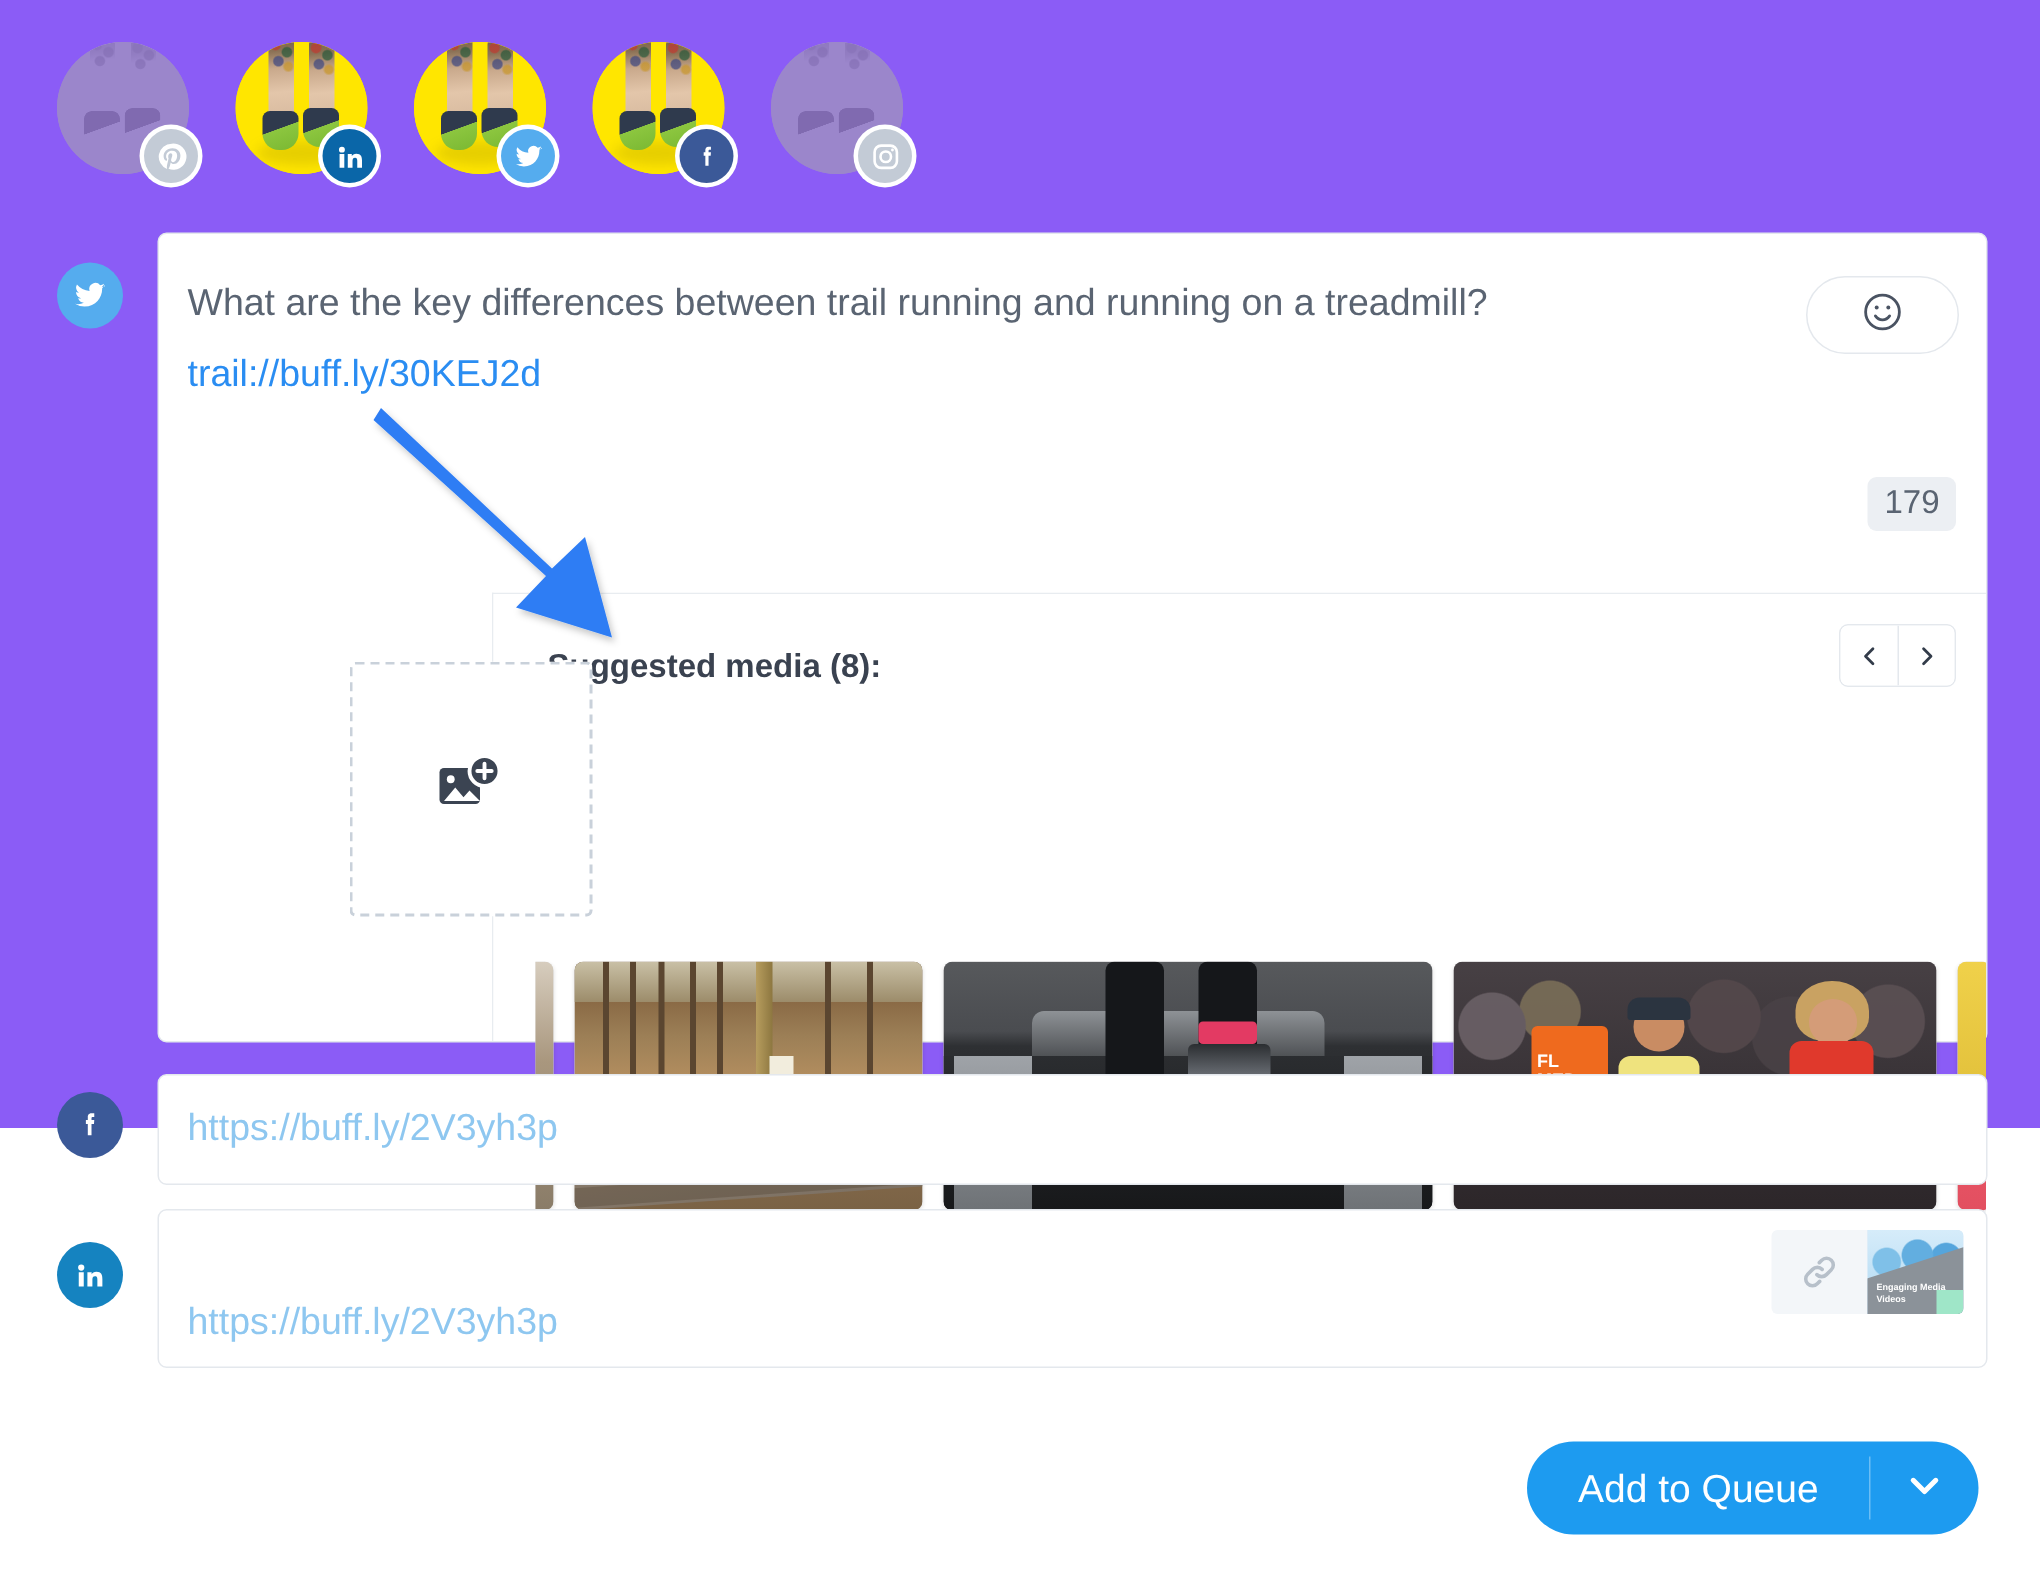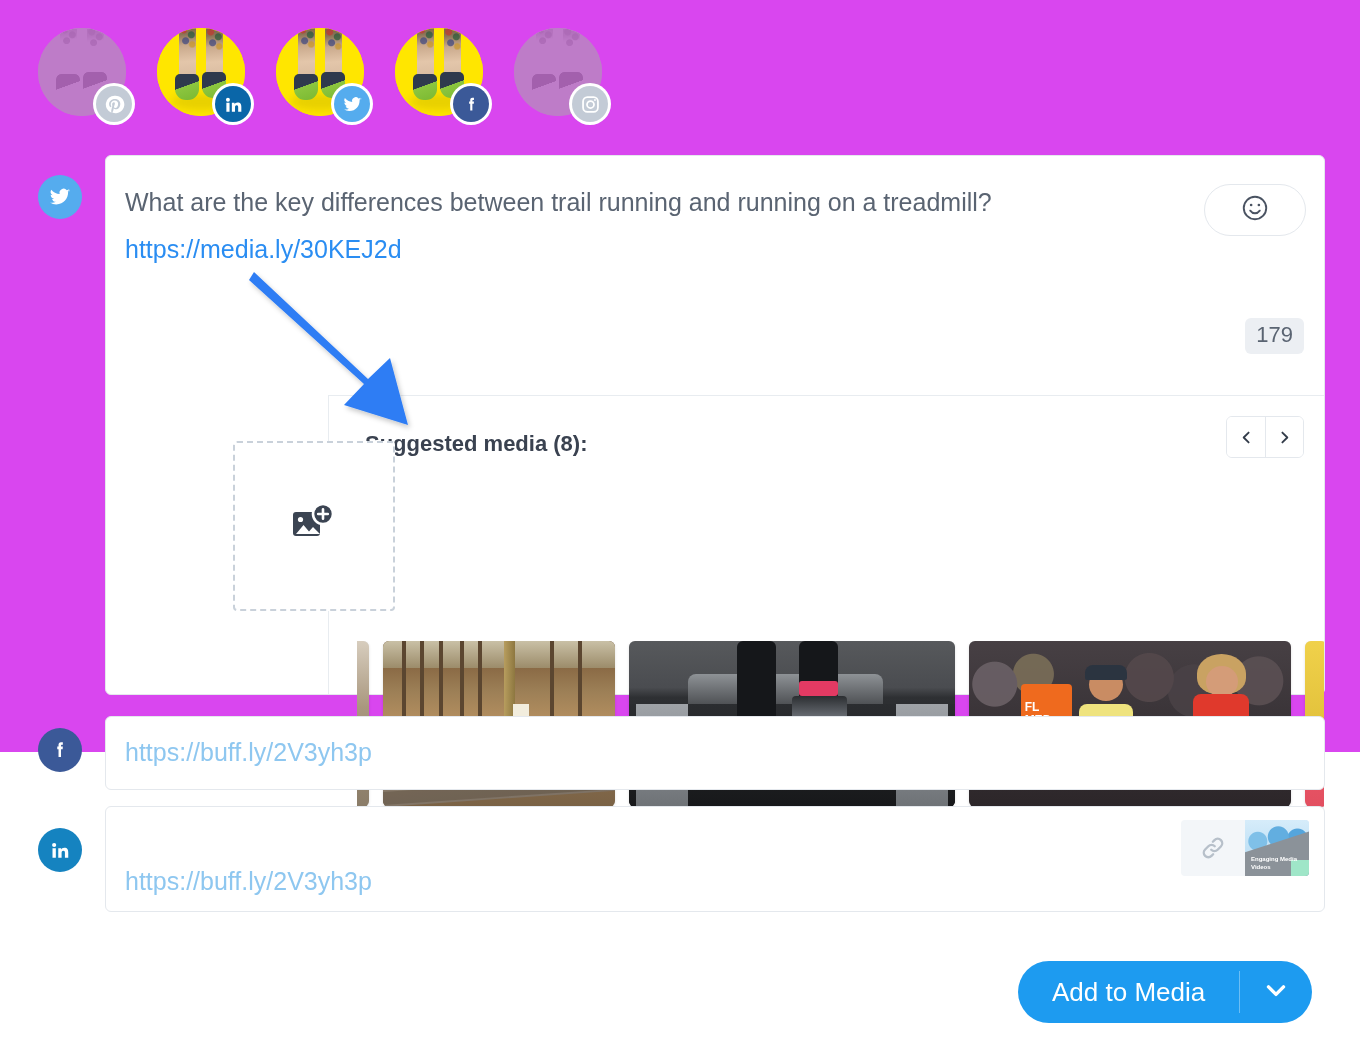--- a/index.html
+++ b/index.html
@@ -3,21 +3,21 @@
 <meta charset="utf-8">
 <style>
   * { box-sizing: border-box; }
   html, body {
     margin: 0; padding: 0;
     width: 1360px; height: 1052px;
     background: #ffffff;
     font-family: "Liberation Sans", sans-serif;
     overflow: hidden;
   }
-  .page { position: relative; width: 1360px; height: 752px; background:#d946ef; }
+  .page { position: relative; width: 1360px; height: 752px; background:#8b5cf6; }
 
   
   .profiles { position:absolute; left:38px; top:28px; display:flex; gap:25px; }
   .profile { position:relative; width:94px; height:94px; }
   .pf-photo {
     position:absolute; left:0; top:0; width:88px; height:88px; border-radius:50%;
     overflow:hidden; background:#ffe600;
   }
   .pf-photo .shoe-bg { position:absolute; inset:0; background:#ffe600; }
   .pf-photo .leg {
@@ -330,21 +330,21 @@
     <svg width="24" height="24" viewBox="0 0 24 24" fill="#ffffff">
         <path d="M22 5.9c-.7.3-1.5.5-2.4.6.9-.5 1.5-1.3 1.8-2.3-.8.5-1.7.8-2.6 1A4.1 4.1 0 0 0 11.7 9c-3.4-.2-6.4-1.8-8.4-4.3a4.1 4.1 0 0 0 1.3 5.5c-.7 0-1.3-.2-1.9-.5 0 2 1.4 3.7 3.3 4.1-.6.2-1.2.2-1.9.1a4.1 4.1 0 0 0 3.8 2.9A8.3 8.3 0 0 1 2 17.5a11.7 11.7 0 0 0 6.3 1.9c7.6 0 11.8-6.3 11.8-11.8v-.5c.8-.6 1.5-1.3 1.9-2.2z"></path>
       </svg>
   </div>
 
   <div class="card" id="twitter-card">
 
     <div class="compose-area">
       <div class="compose-text">
         <span>What are the key differences between trail running and running on a treadmill?</span>
-        <span class="link">https://media.ly/30KEJ2d</span>
+        <span class="link">trail://buff.ly/30KEJ2d</span>
       </div>
 
       <div class="emoji-btn">
         <span>
           <svg width="30" height="30" viewBox="0 0 24 24" fill="none" stroke="#4a5362" stroke-width="1.5">
             <circle cx="12" cy="12" r="9"></circle>
             <circle cx="8.9" cy="9.6" r="1.05" fill="#4a5362" stroke="none"></circle>
             <circle cx="15.1" cy="9.6" r="1.05" fill="#4a5362" stroke="none"></circle>
             <path d="M8.2 14.1c1 1.4 2.3 2.1 3.8 2.1s2.8-.7 3.8-2.1" stroke-linecap="round"></path>
           </svg>
@@ -485,21 +485,21 @@
         <div class="people"></div>
         <div class="diag"></div>
         <div class="mint"></div>
         <div class="mtext">Engaging Media Videos</div>
       </div>
     </div>
   </div>
 
   <div class="queue-wrap">
     <div class="queue-main">
-      <span>Add to Media</span>
+      <span>Add to Queue</span>
     </div>
     <div class="queue-split"></div>
     <div class="queue-caret">
       <span>
         <svg width="30" height="30" viewBox="0 0 24 24" fill="none" stroke="#ffffff" stroke-width="2.7" stroke-linecap="round" stroke-linejoin="round">
             <polyline points="6 9.5 12 15.5 18 9.5"></polyline>
           </svg>
       </span>
     </div>
   </div>

